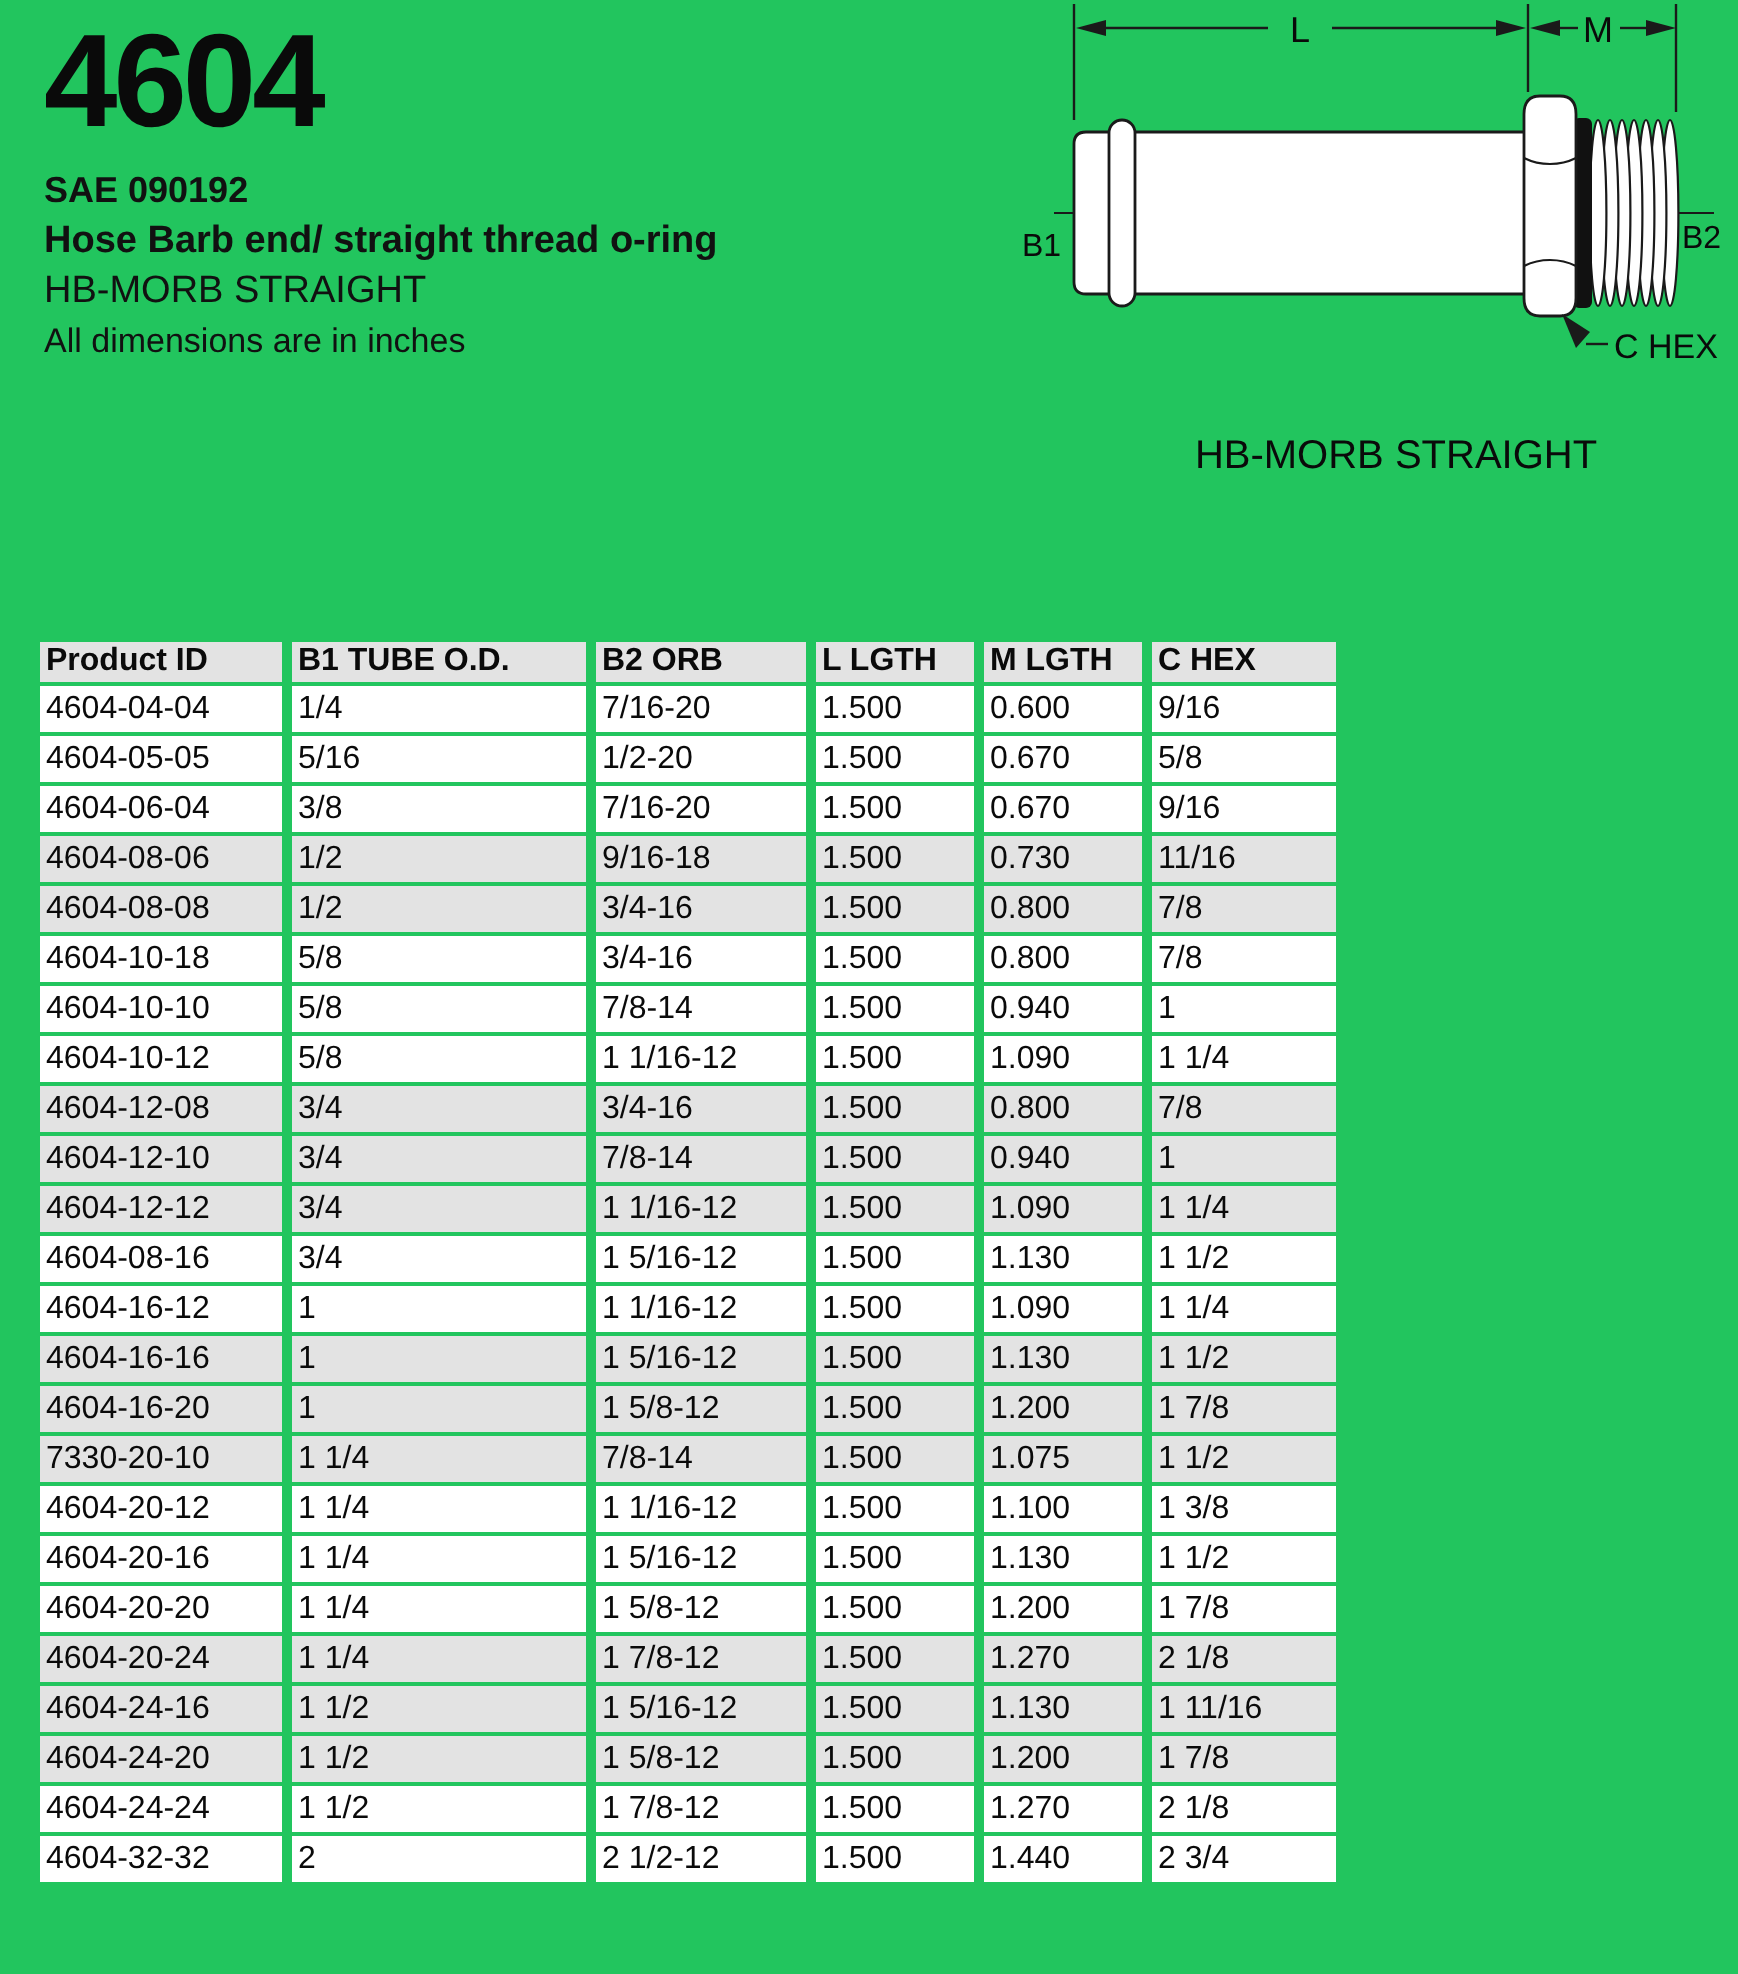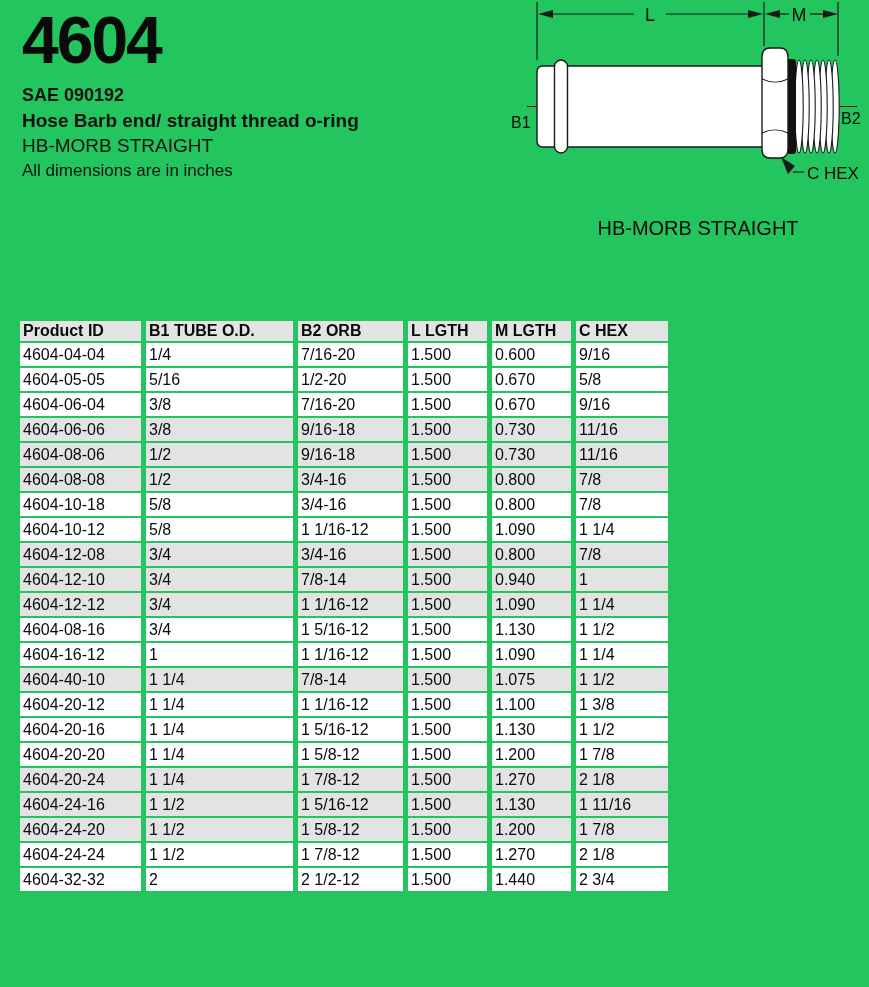--- a/index.html
+++ b/index.html
@@ -155,28 +155,20 @@
         </tr>
         <tr>
           <td>4604-06-04</td>
           <td>3/8</td>
           <td>7/16-20</td>
           <td>1.500</td>
           <td>0.670</td>
           <td>9/16</td>
         </tr>
         <tr class="shade">
-          <td>4604-06-06</td>
-          <td>3/8</td>
-          <td>9/16-18</td>
-          <td>1.500</td>
-          <td>0.730</td>
-          <td>11/16</td>
-        </tr>
-        <tr class="shade">
           <td>4604-08-06</td>
           <td>1/2</td>
           <td>9/16-18</td>
           <td>1.500</td>
           <td>0.730</td>
           <td>11/16</td>
         </tr>
         <tr class="shade">
           <td>4604-08-08</td>
           <td>1/2</td>
@@ -187,20 +179,28 @@
         </tr>
         <tr>
           <td>4604-10-18</td>
           <td>5/8</td>
           <td>3/4-16</td>
           <td>1.500</td>
           <td>0.800</td>
           <td>7/8</td>
         </tr>
         <tr>
+          <td>4604-10-10</td>
+          <td>5/8</td>
+          <td>7/8-14</td>
+          <td>1.500</td>
+          <td>0.940</td>
+          <td>1</td>
+        </tr>
+        <tr>
           <td>4604-10-12</td>
           <td>5/8</td>
           <td>1 1/16-12</td>
           <td>1.500</td>
           <td>1.090</td>
           <td>1 1/4</td>
         </tr>
         <tr class="shade">
           <td>4604-12-08</td>
           <td>3/4</td>
@@ -235,21 +235,37 @@
         </tr>
         <tr>
           <td>4604-16-12</td>
           <td>1</td>
           <td>1 1/16-12</td>
           <td>1.500</td>
           <td>1.090</td>
           <td>1 1/4</td>
         </tr>
         <tr class="shade">
-          <td>4604-40-10</td>
+          <td>4604-16-16</td>
+          <td>1</td>
+          <td>1 5/16-12</td>
+          <td>1.500</td>
+          <td>1.130</td>
+          <td>1 1/2</td>
+        </tr>
+        <tr class="shade">
+          <td>4604-16-20</td>
+          <td>1</td>
+          <td>1 5/8-12</td>
+          <td>1.500</td>
+          <td>1.200</td>
+          <td>1 7/8</td>
+        </tr>
+        <tr class="shade">
+          <td>7330-20-10</td>
           <td>1 1/4</td>
           <td>7/8-14</td>
           <td>1.500</td>
           <td>1.075</td>
           <td>1 1/2</td>
         </tr>
         <tr>
           <td>4604-20-12</td>
           <td>1 1/4</td>
           <td>1 1/16-12</td>

